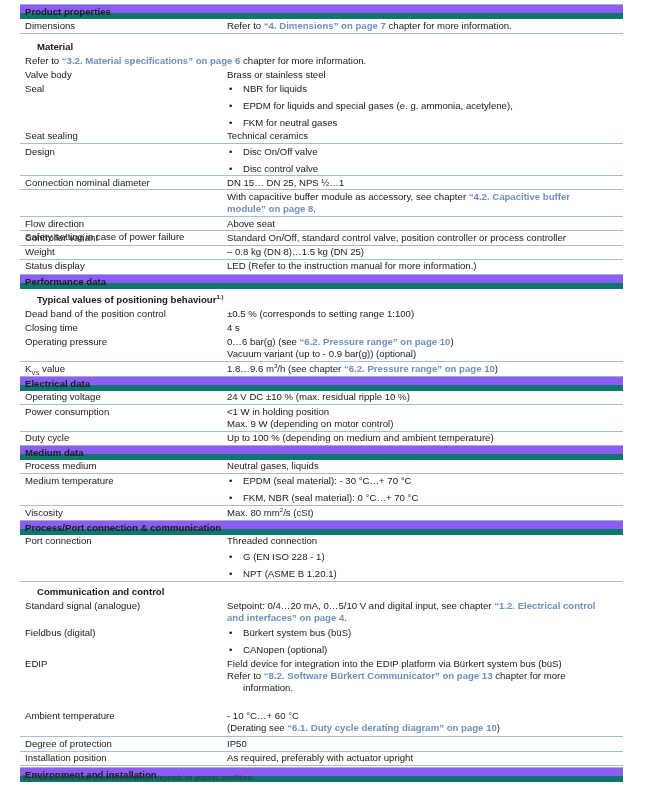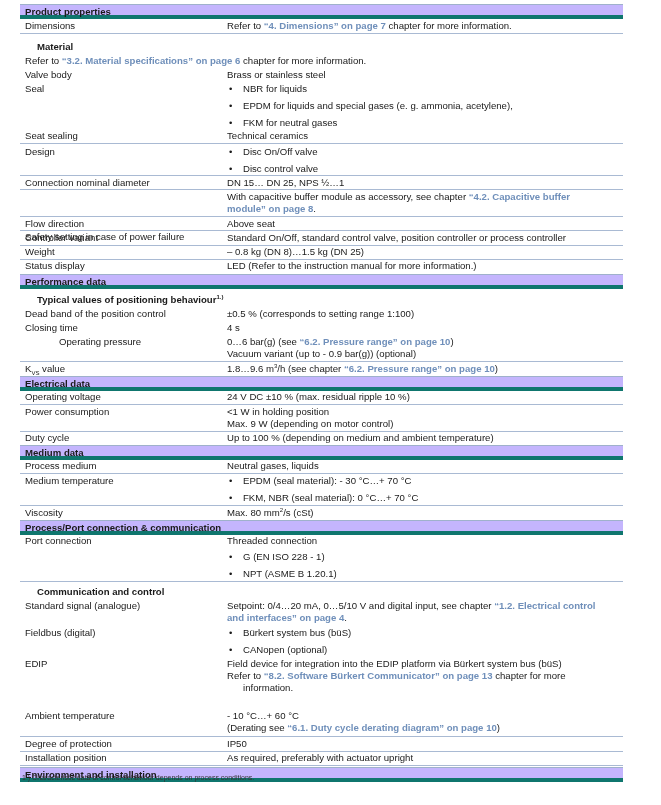--- a/index.html
+++ b/index.html
@@ -1,20 +1,20 @@
 <!DOCTYPE html>
 <html><head>
 <meta charset="utf-8">
 <style>
   html, body { margin:0; padding:0; background:#ffffff; }
   body { width:661px; height:805px; position:relative; overflow:hidden;
          font-family:"Liberation Sans", sans-serif; font-size:9.6px; color:#1a1a1a; }
   .abs { position:absolute; white-space:nowrap; line-height:12px; }
-  .sec { position:absolute; left:20px; width:603px; height:15px; background:#c4b5fd;
-         border-top:1px solid #9fb1cb; border-bottom:4px solid #0f766e; box-sizing:border-box; }
+  .sec { position:absolute; left:20px; width:603px; height:15px; background:#8b5cf6;
+         border-top:1px solid #9fb1cb; border-bottom:6px solid #0f766e; box-sizing:border-box; }
   .sec span { position:absolute; left:5px; top:1px; font-weight:bold; line-height:12px; }
   .rule { position:absolute; left:20px; width:603px; height:1px; background:#a9bad3; }
   .lbl { left:25px; }
   .val { left:227px; }
   .sub { left:25px; font-weight:bold;padding-left:12px; }
   .bul { left:227px; }
   .bul::before { content:"\2022"; display:inline-block; width:14px; text-align:left; padding-left:2px; }
   .lnk { color:#6f8fba; font-weight:bold; }
   sup { font-size:6px; line-height:0; }
   sub { font-size:6px; line-height:0; }
@@ -72,21 +72,21 @@
 <div class="abs val" style="top:260px;">LED (Refer to the instruction manual for more information.)</div>
 
 <div class="sec" style="top:274px;">
     <span>Performance data</span>
   </div>
 <div class="abs sub" style="top:294px;"><span>Typical values of positioning behaviour</span><sup>1.)</sup></div>
 <div class="abs lbl" style="top:308px;">Dead band of the position control</div>
 <div class="abs val" style="top:308px;">±0.5 % (corresponds to setting range 1:100)</div>
 <div class="abs lbl" style="top:322px;">Closing time</div>
 <div class="abs val" style="top:322px;">4 s</div>
-<div class="abs lbl" style="top:336px;margin-left:34px;">Operating pressure</div>
+<div class="abs lbl" style="top:336px;">Operating pressure</div>
 <div class="abs val" style="top:336px;"><span>0…6 bar(g) (see </span><span class="lnk">“6.2. Pressure range” on page 10</span><span>)</span></div>
 <div class="abs val" style="top:348px;">Vacuum variant (up to - 0.9 bar(g)) (optional)</div>
 <div class="rule" style="top:361px;"></div>
 
 <div class="abs lbl" style="top:363px;"><span>K</span><sub>VS</sub><span> value</span></div>
 <div class="abs val" style="top:363px;"><span>1.8…9.6 m</span><sup>3</sup><span>/h (see chapter </span><span class="lnk">“6.2. Pressure range” on page 10</span><span>)</span></div>
 
 <div class="sec" style="top:376px;">
     <span>Electrical data</span>
   </div>

